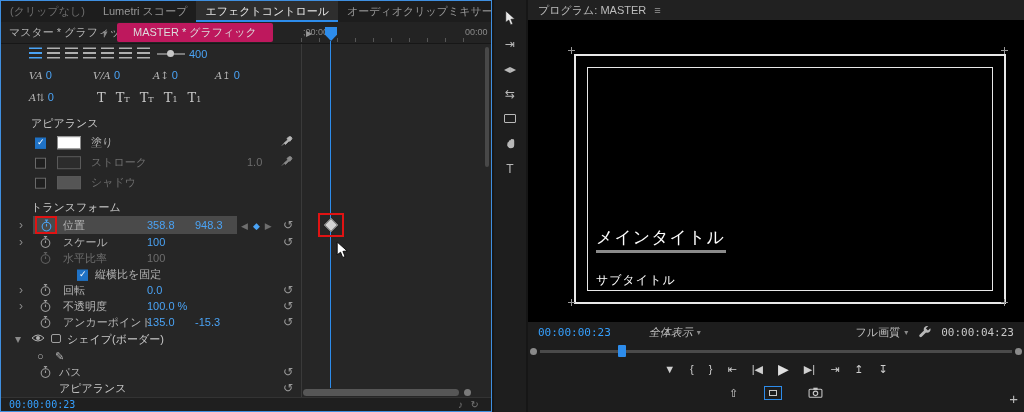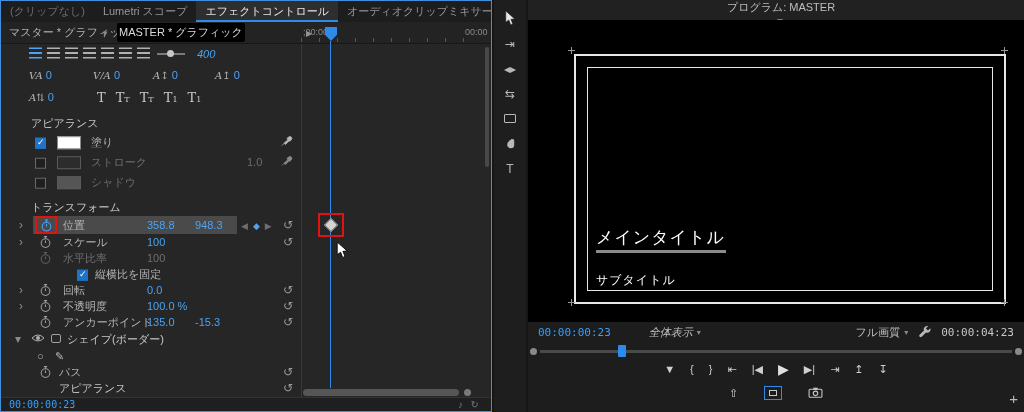--- a/index.html
+++ b/index.html
@@ -13,21 +13,21 @@
   .tabbar { height:21px; background:#1d1d1d; display:flex; align-items:center; overflow:hidden; }
   .tab { padding:0 9px; height:100%; display:flex; align-items:center; white-space:nowrap; color:#969696; }
   .tab.dim { color:#7a7a7a; }
   .tab.active { background:#2e2e2e; color:#e6e6e6; box-shadow:inset 0 -2px 0 #2d8ceb; }
   .tabdiv { width:1px; height:13px; background:#454545; }
 
   .cliphead { position:relative; height:22px; background:#232323; border-bottom:1px solid #171717;
     display:flex; align-items:center; }
   .mastername { position:absolute; left:8px; color:#b4b4b4; }
   .headchev { position:absolute; left:102px; color:#8a8a8a; font-size:9px; }
-  .clipname { position:absolute; left:116px; color:#dcdcdc; background:#000000; padding:2px 2px; border-radius:2px; }
+  .clipname { position:absolute; left:116px; color:#dcdcdc; background:#be185d; padding:2px 16px; border-radius:2px; }
   .expandbtn { position:absolute; left:305px; color:#9a9a9a; font-size:8px; top:7px; }
   .rl { position:absolute; top:5px; font-size:9px; color:#8a8a8a; }
   .rl.start { left:302px; } .rl.end { left:464px; }
   .ruler-ticks { position:absolute; left:300px; right:10px; bottom:1px; height:4px;
     background:repeating-linear-gradient(90deg,#565656 0 1px,transparent 1px 18px); }
 
   .content { position:relative; height:353px; }
   .tl-sep { position:absolute; left:300px; top:0; bottom:0; width:1px; background:#3a3a3a; }
 
   .r { position:relative; color:#b4b4b4; width:300px; }
@@ -83,21 +83,21 @@
 
   
   .tools { position:absolute; left:494px; top:0; width:32px; height:412px; background:#1e1e1e;
     display:flex; flex-direction:column; align-items:center; padding-top:6px; }
   .tool { width:24px; height:25px; display:flex; align-items:center; justify-content:center; color:#b8b8b8; font-size:12px; }
   .tool.sel { color:#fff; }
   .rect-glyph { display:inline-block; width:12px; height:9px; border:1px solid #b8b8b8; border-radius:1px; }
 
   
   .prog { position:absolute; left:528px; top:0; width:496px; height:412px; background:#1d1d1d; }
-  .prog-tab { height:20px; background:#212121; display:flex; align-items:center; color:#bdbdbd;flex-direction:column; }
+  .prog-tab { height:20px; background:#212121; display:flex; align-items:center; color:#bdbdbd; }
   .prog-title { margin-left:10px; }
   .prog-menu { margin-left:8px; color:#9a9a9a; }
   .viewer { position:absolute; left:0; top:20px; width:496px; height:302px; background:#000; overflow:hidden; }
   .frame-outer { position:absolute; left:46px; top:34px; width:432px; height:250px; border:2px solid #e8e8e8; }
   .frame-inner { position:absolute; inset:11px; border:1px solid #e8e8e8; }
   .ch { position:absolute; width:7px; height:7px;
     background:linear-gradient(#999,#999) center/7px 1px no-repeat,
                linear-gradient(#999,#999) center/1px 7px no-repeat; }
   .vtitle { position:absolute; left:68px; top:206px; font-size:17px; color:#fff; letter-spacing:1px; }
   .vline { position:absolute; left:68px; top:230px; width:130px; height:3px; background:#8a8a8a; }
@@ -155,21 +155,21 @@
 
   <div class="content">
     <div class="tl-sep"></div>
 
     <div class="r h20">
       <span class="a" style="left:28px;">
         <span class="al on"></span><span class="al"></span><span class="al"></span><span class="al"></span><span class="al"></span><span class="al"></span><span class="al"></span>
       </span>
       <span class="slider-track"></span>
       <span class="slider-knob"></span>
-      <span class="a val" style="left:196px;font-style:italic;">400</span>
+      <span class="a val" style="left:188px;">400</span>
     </div>
 
     <div class="r h22">
       <span class="a" style="left:28px;"><span class="ticon">VA</span> <span class="val">0</span></span>
       <span class="a" style="left:92px;"><span class="ticon">V/A</span> <span class="val">0</span></span>
       <span class="a" style="left:152px;"><span class="ticon">A↕</span> <span class="val">0</span></span>
       <span class="a" style="left:214px;"><span class="ticon">A↥</span> <span class="val">0</span></span>
     </div>
 
     <div class="r h22">

